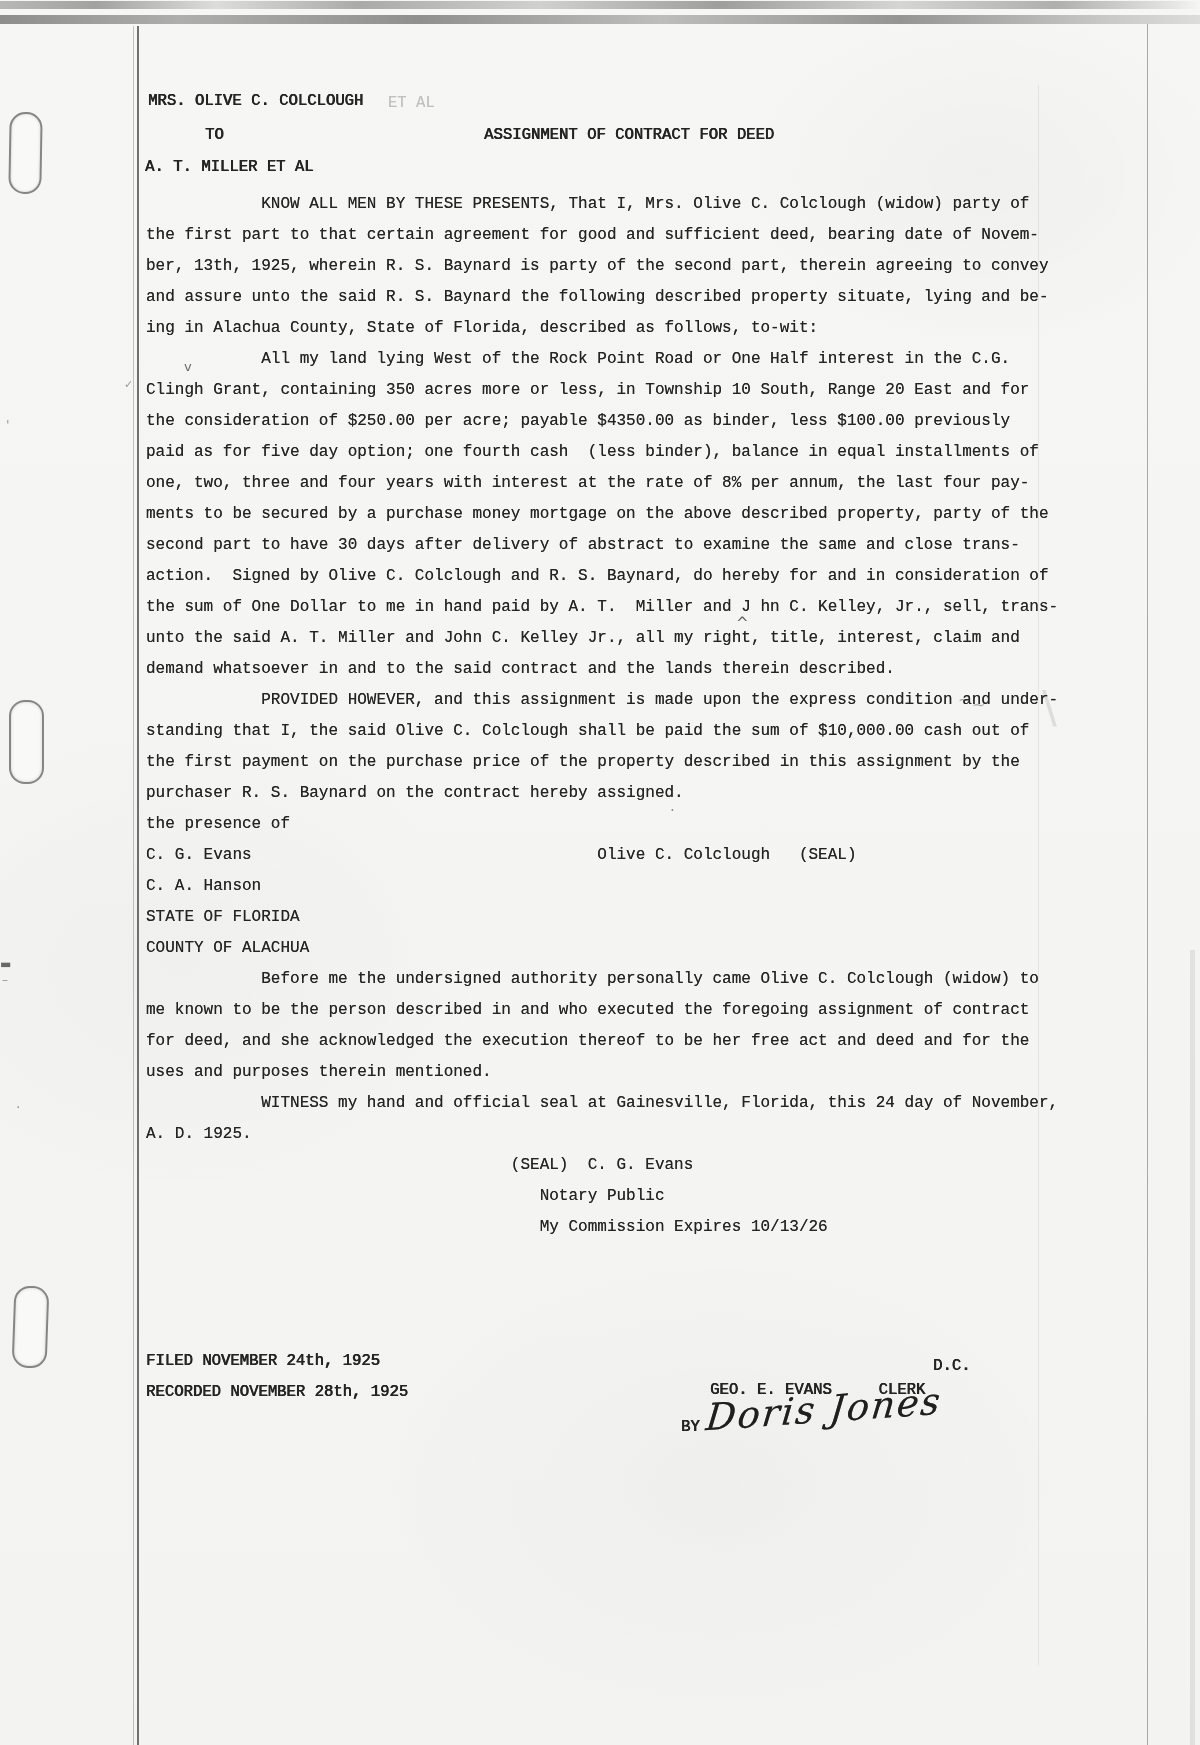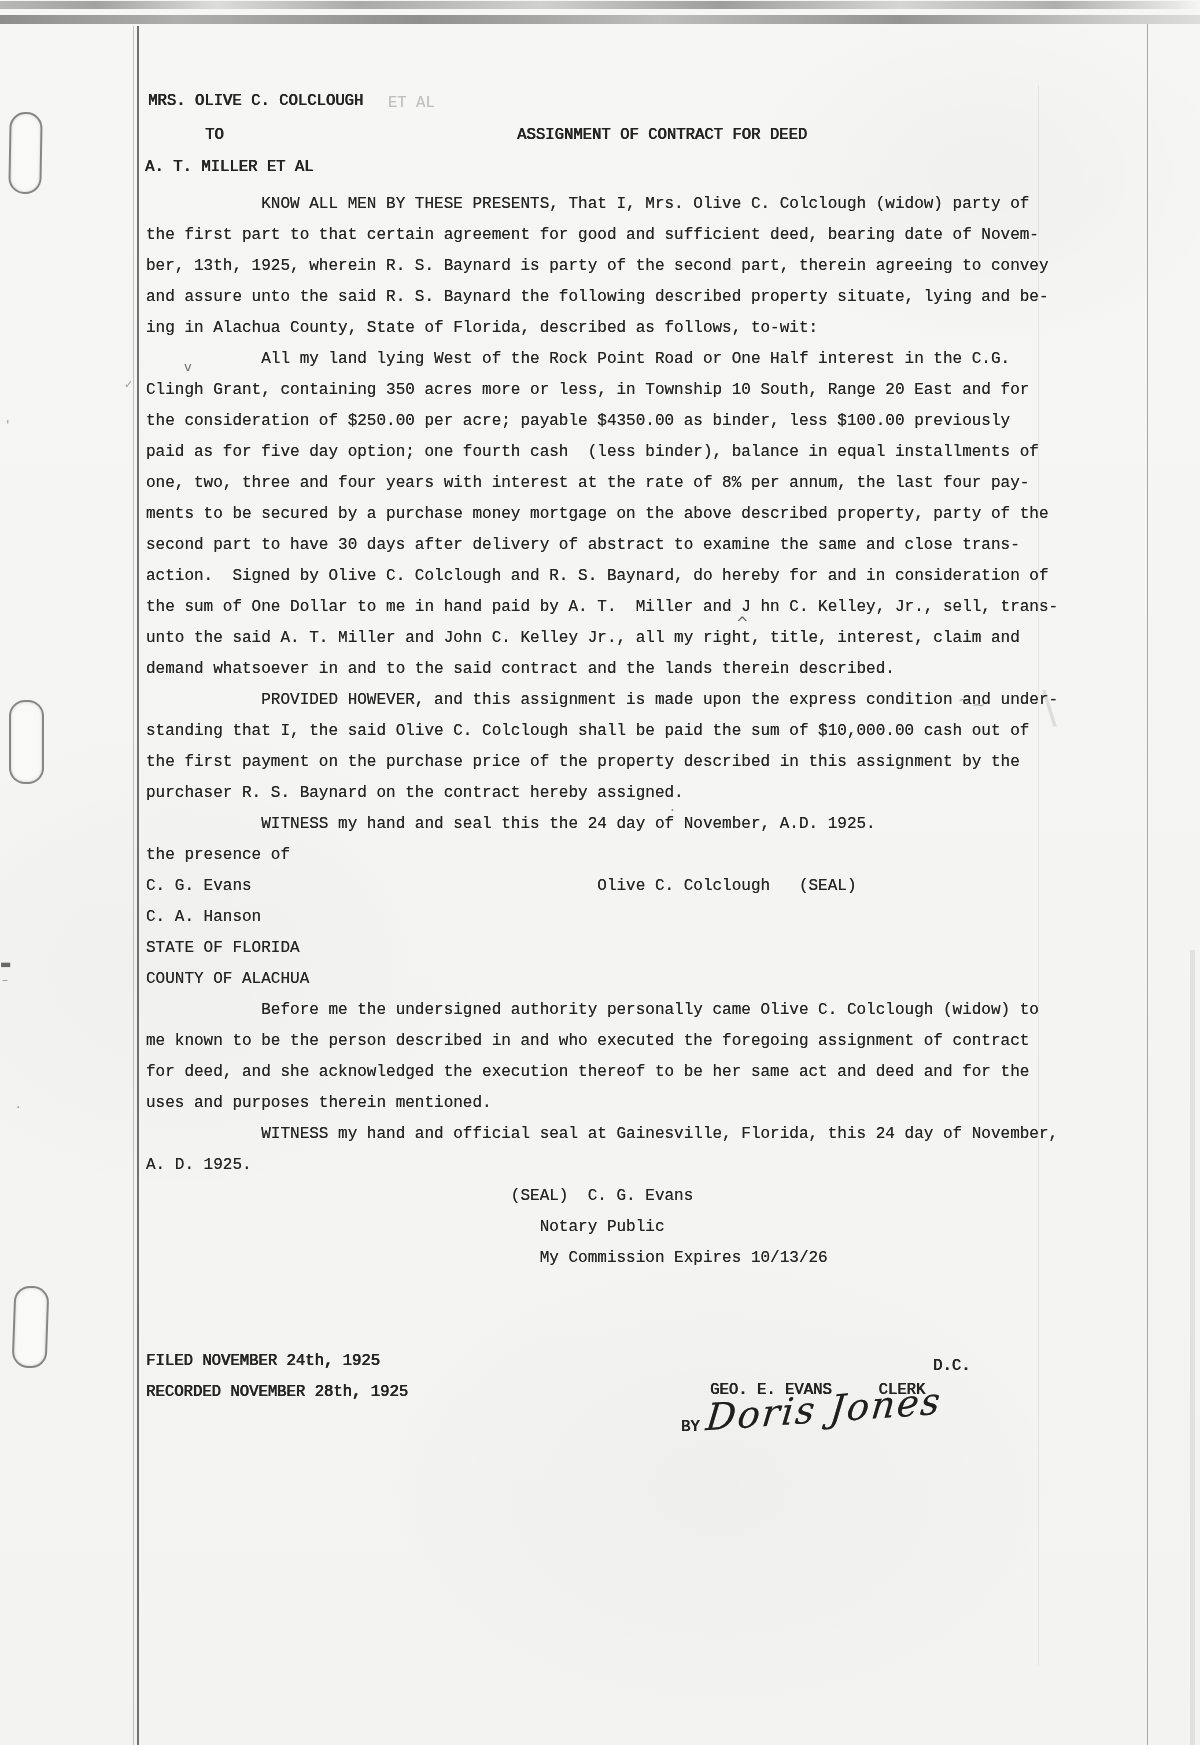--- a/index.html
+++ b/index.html
@@ -63,21 +63,21 @@
   <div class="rule-ghost"></div>
   <div class="edge-right"></div>
 
   <div class="hole hole1"></div>
   <div class="hole hole2"></div>
   <div class="hole hole3"></div>
 
   <div class="abs tw heavy" style="left:148px;top:86px;">MRS. OLIVE C. COLCLOUGH</div>
   <div class="abs tw ghost" style="left:388px;top:88px;">ET AL</div>
   <div class="abs tw heavy" style="left:205px;top:120px;">TO</div>
-  <div class="abs tw heavy" style="left:484px;top:120px;margin-left:33px;">ASSIGNMENT OF CONTRACT FOR DEED</div>
+  <div class="abs tw heavy" style="left:484px;top:120px;">ASSIGNMENT OF CONTRACT FOR DEED</div>
   <div class="abs tw heavy" style="left:145px;top:152px;">A. T. MILLER ET AL</div>
 
   <div class="lines">
       <div class="tl">            KNOW ALL MEN BY THESE PRESENTS, That I, Mrs. Olive C. Colclough (widow) party of</div>
       <div class="tl">the first part to that certain agreement for good and sufficient deed, bearing date of Novem-</div>
       <div class="tl">ber, 13th, 1925, wherein R. S. Baynard is party of the second part, therein agreeing to convey</div>
       <div class="tl">and assure unto the said R. S. Baynard the following described property situate, lying and be-</div>
       <div class="tl">ing in Alachua County, State of Florida, described as follows, to-wit:</div>
       <div class="tl">            All my land lying West of the Rock Point Road or One Half interest in the C.G.</div>
       <div class="tl">Clingh Grant, containing 350 acres more or less, in Township 10 South, Range 20 East and for</div>
@@ -87,29 +87,28 @@
       <div class="tl">ments to be secured by a purchase money mortgage on the above described property, party of the</div>
       <div class="tl">second part to have 30 days after delivery of abstract to examine the same and close trans-</div>
       <div class="tl">action.  Signed by Olive C. Colclough and R. S. Baynard, do hereby for and in consideration of</div>
       <div class="tl">the sum of One Dollar to me in hand paid by A. T.  Miller and J hn C. Kelley, Jr., sell, trans-</div>
       <div class="tl">unto the said A. T. Miller and John C. Kelley Jr., all my right, title, interest, claim and</div>
       <div class="tl">demand whatsoever in and to the said contract and the lands therein described.</div>
       <div class="tl">            PROVIDED HOWEVER, and this assignment is made upon the express condition and under-</div>
       <div class="tl">standing that I, the said Olive C. Colclough shall be paid the sum of $10,000.00 cash out of</div>
       <div class="tl">the first payment on the purchase price of the property described in this assignment by the</div>
       <div class="tl">purchaser R. S. Baynard on the contract hereby assigned.</div>
-      <div class="tl">            WITNESS my hand and seal this the 24 day of November, A.D. 1925.</div>
       <div class="tl">the presence of</div>
       <div class="tl">C. G. Evans                                    Olive C. Colclough   (SEAL)</div>
       <div class="tl">C. A. Hanson</div>
       <div class="tl">STATE OF FLORIDA</div>
       <div class="tl">COUNTY OF ALACHUA</div>
       <div class="tl">            Before me the undersigned authority personally came Olive C. Colclough (widow) to</div>
       <div class="tl">me known to be the person described in and who executed the foregoing assignment of contract</div>
-      <div class="tl">for deed, and she acknowledged the execution thereof to be her same act and deed and for the</div>
+      <div class="tl">for deed, and she acknowledged the execution thereof to be her free act and deed and for the</div>
       <div class="tl">uses and purposes therein mentioned.</div>
       <div class="tl">            WITNESS my hand and official seal at Gainesville, Florida, this 24 day of November,</div>
       <div class="tl">A. D. 1925.</div>
       <div class="tl">                                      (SEAL)  C. G. Evans</div>
       <div class="tl">                                         Notary Public</div>
       <div class="tl">                                         My Commission Expires 10/13/26</div>
     </div>
 
   <div class="abs tw heavy" style="left:146px;top:1346px;">FILED NOVEMBER 24th, 1925</div>
   <div class="abs tw heavy" style="left:146px;top:1377px;">RECORDED NOVEMBER 28th, 1925</div>

